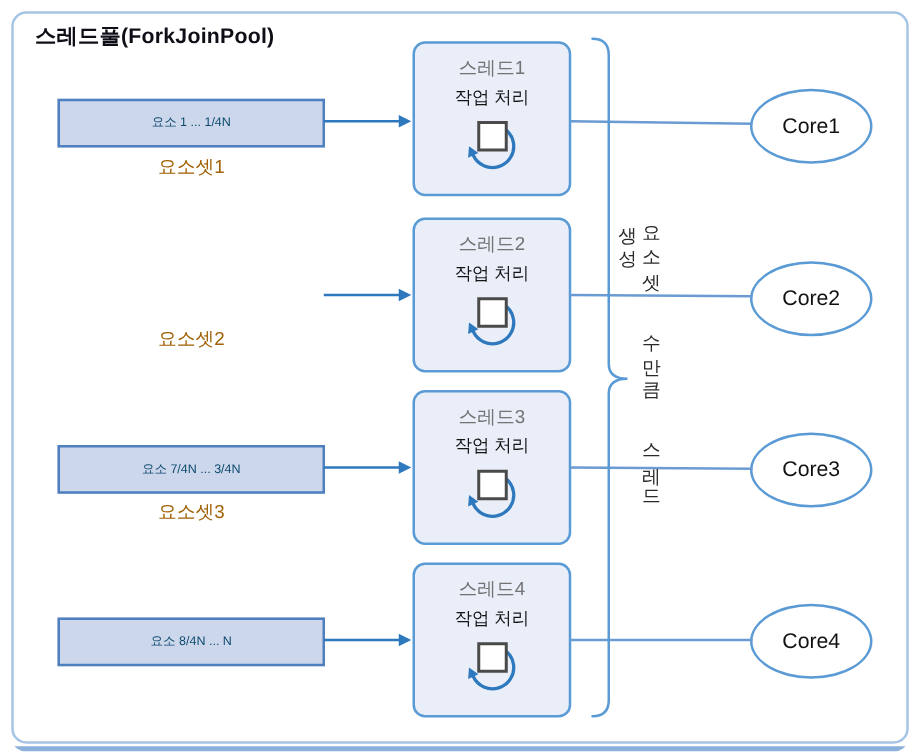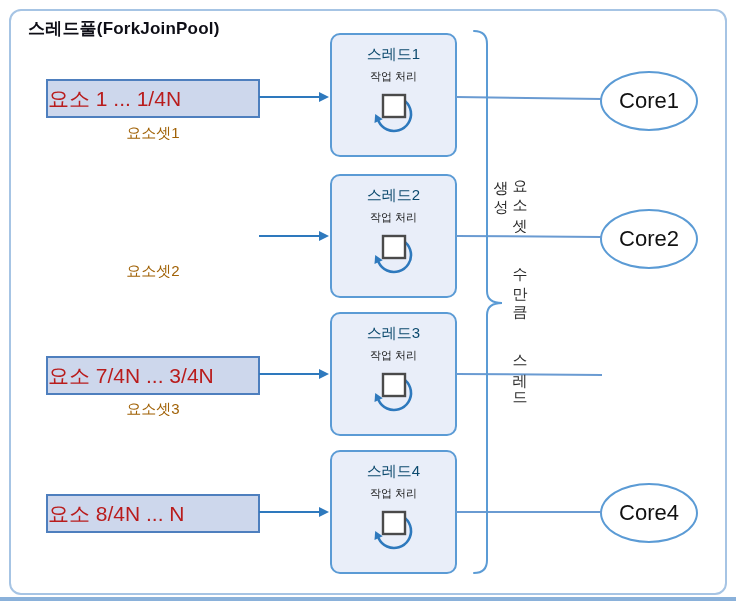--- a/index.html
+++ b/index.html
@@ -7,20 +7,21 @@
     padding: 0;
     background: #ffffff;
     font-family: "Liberation Sans", "DejaVu Sans", sans-serif;
   }
   .canvas {
     position: relative;
     width: 736px;
     height: 604px;
     overflow: hidden;
     background: #ffffff;
+    border-radius: 31px;
   }
   .frame {
     position: absolute;
     left: 9px; top: 9px;
     width: 714px; height: 582px;
     border: 2px solid #a6c4e4;
     border-radius: 12px;
     background: #ffffff;
   }
   .bottom-bar {
@@ -36,24 +37,24 @@
     font-weight: bold;
     color: #0e0e16;
     letter-spacing: 0.2px;
   }
   .elem-box {
     position: absolute;
     left: 46px;
     width: 210px; height: 35px;
     background: #cdd7ec;
     border: 2px solid #4e7fbe;
-    text-align: left;
+    text-align: center;
     line-height: 35px;
-    font-size: 21px;
-    color: #b91c1c;
+    font-size: 10px;
+    color: #0c4a6e;
   }
   .elem-label {
     position: absolute;
     left: 46px;
     width: 214px;
     text-align: center;
     font-size: 15px;
     color: #a16207;
   }
   .thread-box {
@@ -61,38 +62,38 @@
     left: 330px;
     width: 123px; height: 120px;
     background: #e9eef9;
     border: 2px solid #5b9bd5;
     border-radius: 10px;
     text-align: center;
   }
   .thread-name {
     margin-top: 10px;
     font-size: 15px;
-    color: #0c4a6e;
+    color: #737373;
   }
   .thread-task {
     margin-top: 5px;
-    font-size: 11px;
+    font-size: 14px;
     color: #141414;
   }
   .loop-icon-svg { margin-top: 0px; }
   .core {
     position: absolute;
     left: 600px;
     width: 94px; height: 56px;
     background: #ffffff;
     border: 2px solid #5b9bd5;
     border-radius: 50%;
     text-align: center;
     line-height: 56px;
-    font-size: 22px;
+    font-size: 17px;
     color: #111111;
   }
   .overlay {
     position: absolute;
     left: 0; top: 0;
     width: 736px; height: 604px;
     pointer-events: none;
   }
   .brace-note {
     position: absolute;
@@ -146,20 +147,21 @@
   <div class="elem-label" style="top:400px">요소셋3</div>
   <div class="thread-box" style="top:312px">
     <div class="thread-name">스레드3</div>
     <div class="thread-task">작업 처리</div>
     <svg class="loop-icon-svg" width="56" height="56" viewBox="0 0 56 56">
       <path d="M 28 13 A 17 17 0 1 1 12.6 37.2" fill="none" stroke="#2e79bd" stroke-width="2.6" stroke-linecap="round"></path>
       <polygon points="9.2,29.9 8.5,39.1 16.7,35.3" fill="#2e79bd"></polygon>
       <rect x="17" y="11" width="22" height="22" fill="#ffffff" stroke="#4a4a4a" stroke-width="2.4"></rect>
     </svg>
   </div>
+  <div class="core" style="top:346px">Core3</div>
 
   <div class="elem-box" style="top:494px">요소 8/4N ... N</div>
   <div class="thread-box" style="top:450px">
     <div class="thread-name">스레드4</div>
     <div class="thread-task">작업 처리</div>
     <svg class="loop-icon-svg" width="56" height="56" viewBox="0 0 56 56">
       <path d="M 28 13 A 17 17 0 1 1 12.6 37.2" fill="none" stroke="#2e79bd" stroke-width="2.6" stroke-linecap="round"></path>
       <polygon points="9.2,29.9 8.5,39.1 16.7,35.3" fill="#2e79bd"></polygon>
       <rect x="17" y="11" width="22" height="22" fill="#ffffff" stroke="#4a4a4a" stroke-width="2.4"></rect>
     </svg>

